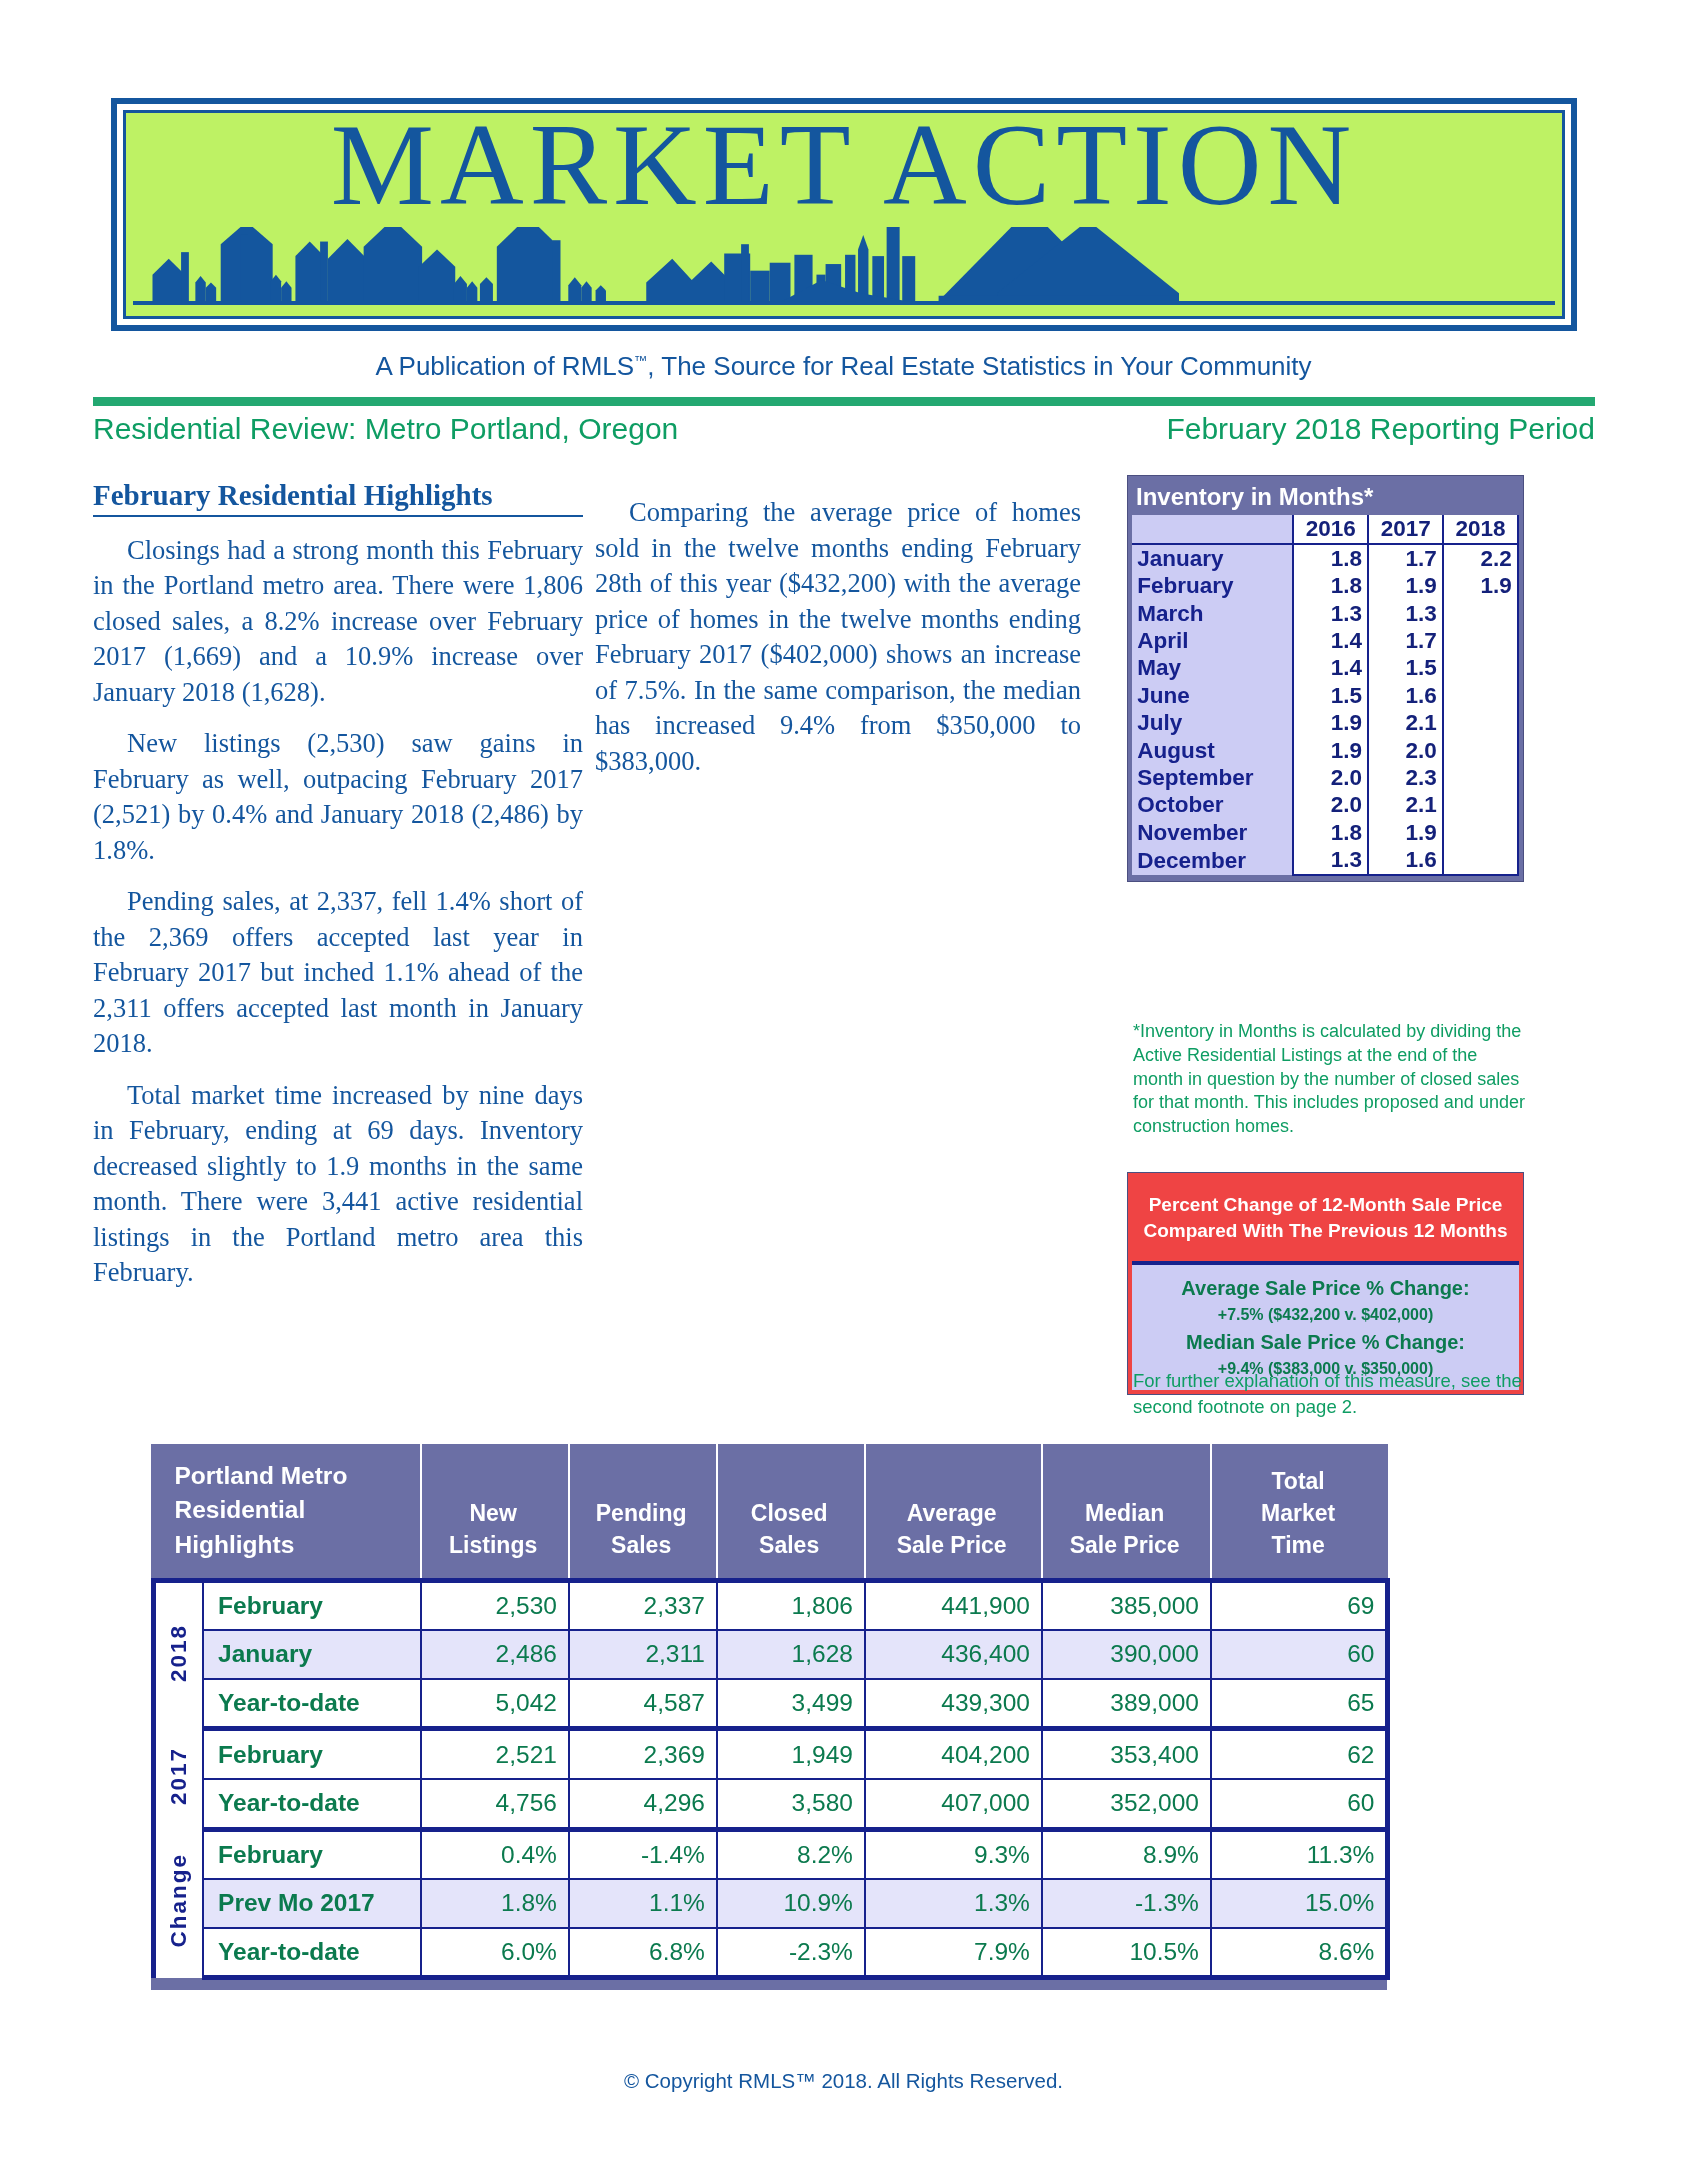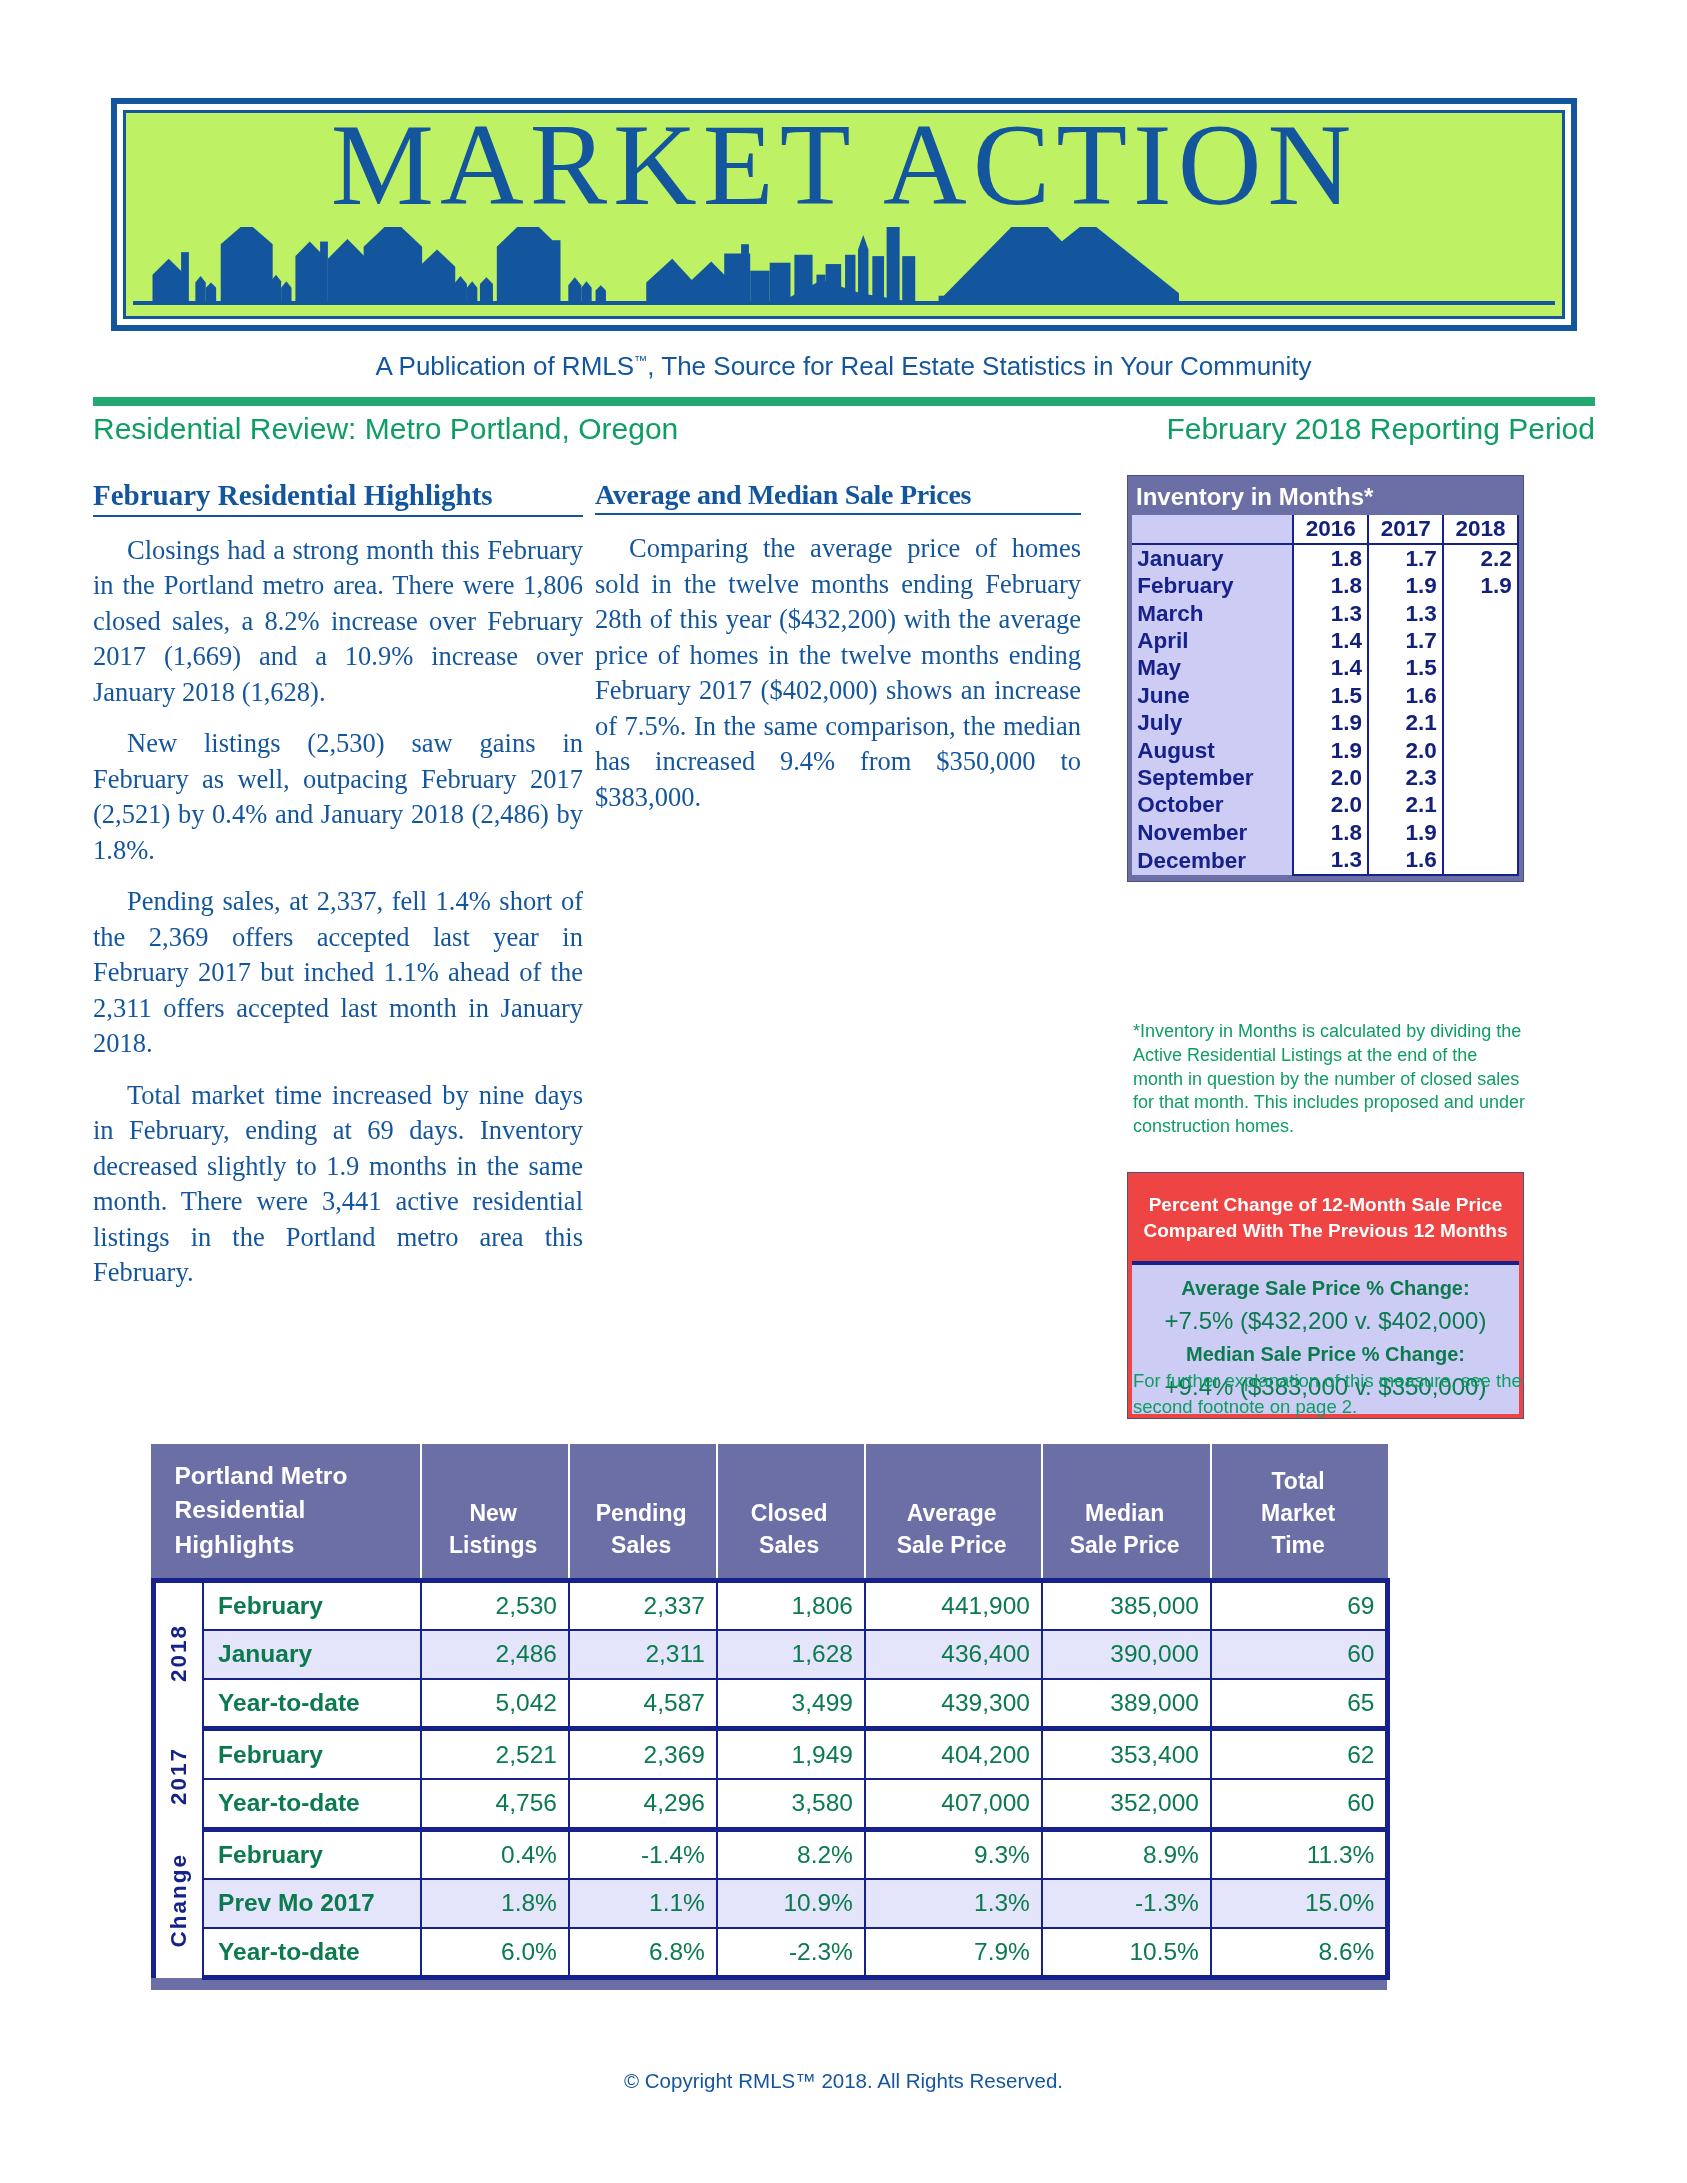--- a/index.html
+++ b/index.html
@@ -204,21 +204,21 @@
     border-bottom: 4.6px solid #16218c;
   }
   .pct-body {
     background: #ccccf4;
     text-align: center;
     padding: 8px 4px 9.3px 4px;
     font-family: "Liberation Sans", sans-serif;
     color: #0b7a4e;
   }
   .pct-label { font-size: 20px; font-weight: bold; line-height: 1.5; }
-  .pct-value { font-size: 24px; font-weight: normal; line-height: 1.5; }
+  .pct-value { font-size: 16px; font-weight: bold; line-height: 1.5; }
 
   .pct-note {
     position: absolute;
     left: 1133px;
     top: 1368px;
     width: 404px;
     font-family: "Liberation Sans", sans-serif;
     font-size: 18.5px;
     line-height: 1.38;
     color: #0e9d63;
@@ -384,21 +384,20 @@
 
 <div class="col col-left">
   <h2>February Residential Highlights</h2>
   <p>Closings had a strong month this February in the Portland metro area. There were 1,806 closed sales, a 8.2% increase over February 2017 (1,669) and a 10.9% increase over January 2018 (1,628).</p>
   <p>New listings (2,530) saw gains in February as well, outpacing February 2017 (2,521) by 0.4% and January 2018 (2,486) by 1.8%.</p>
   <p>Pending sales, at 2,337, fell 1.4% short of the 2,369 offers accepted last year in February 2017 but inched 1.1% ahead of the 2,311 offers accepted last month in January 2018.</p>
   <p>Total market time increased by nine days in February, ending at 69 days. Inventory decreased slightly to 1.9 months in the same month. There were 3,441 active residential listings in the Portland metro area this February.</p>
 </div>
 
 <div class="col col-mid">
-  <h2>Average and Median Sale Prices</h2>
   <p>Comparing the average price of homes sold in the twelve months ending February 28th of this year ($432,200) with the average price of homes in the twelve months ending February 2017 ($402,000) shows an increase of 7.5%. In the same comparison, the median has increased 9.4% from $350,000 to $383,000.</p>
 </div>
 
 <div class="inv-box">
   <div class="inv-title">Inventory in Months*</div>
   <table class="inv">
     <thead>
       <tr>
         <th class="blank"></th>
         <th class="yr">2016</th>

